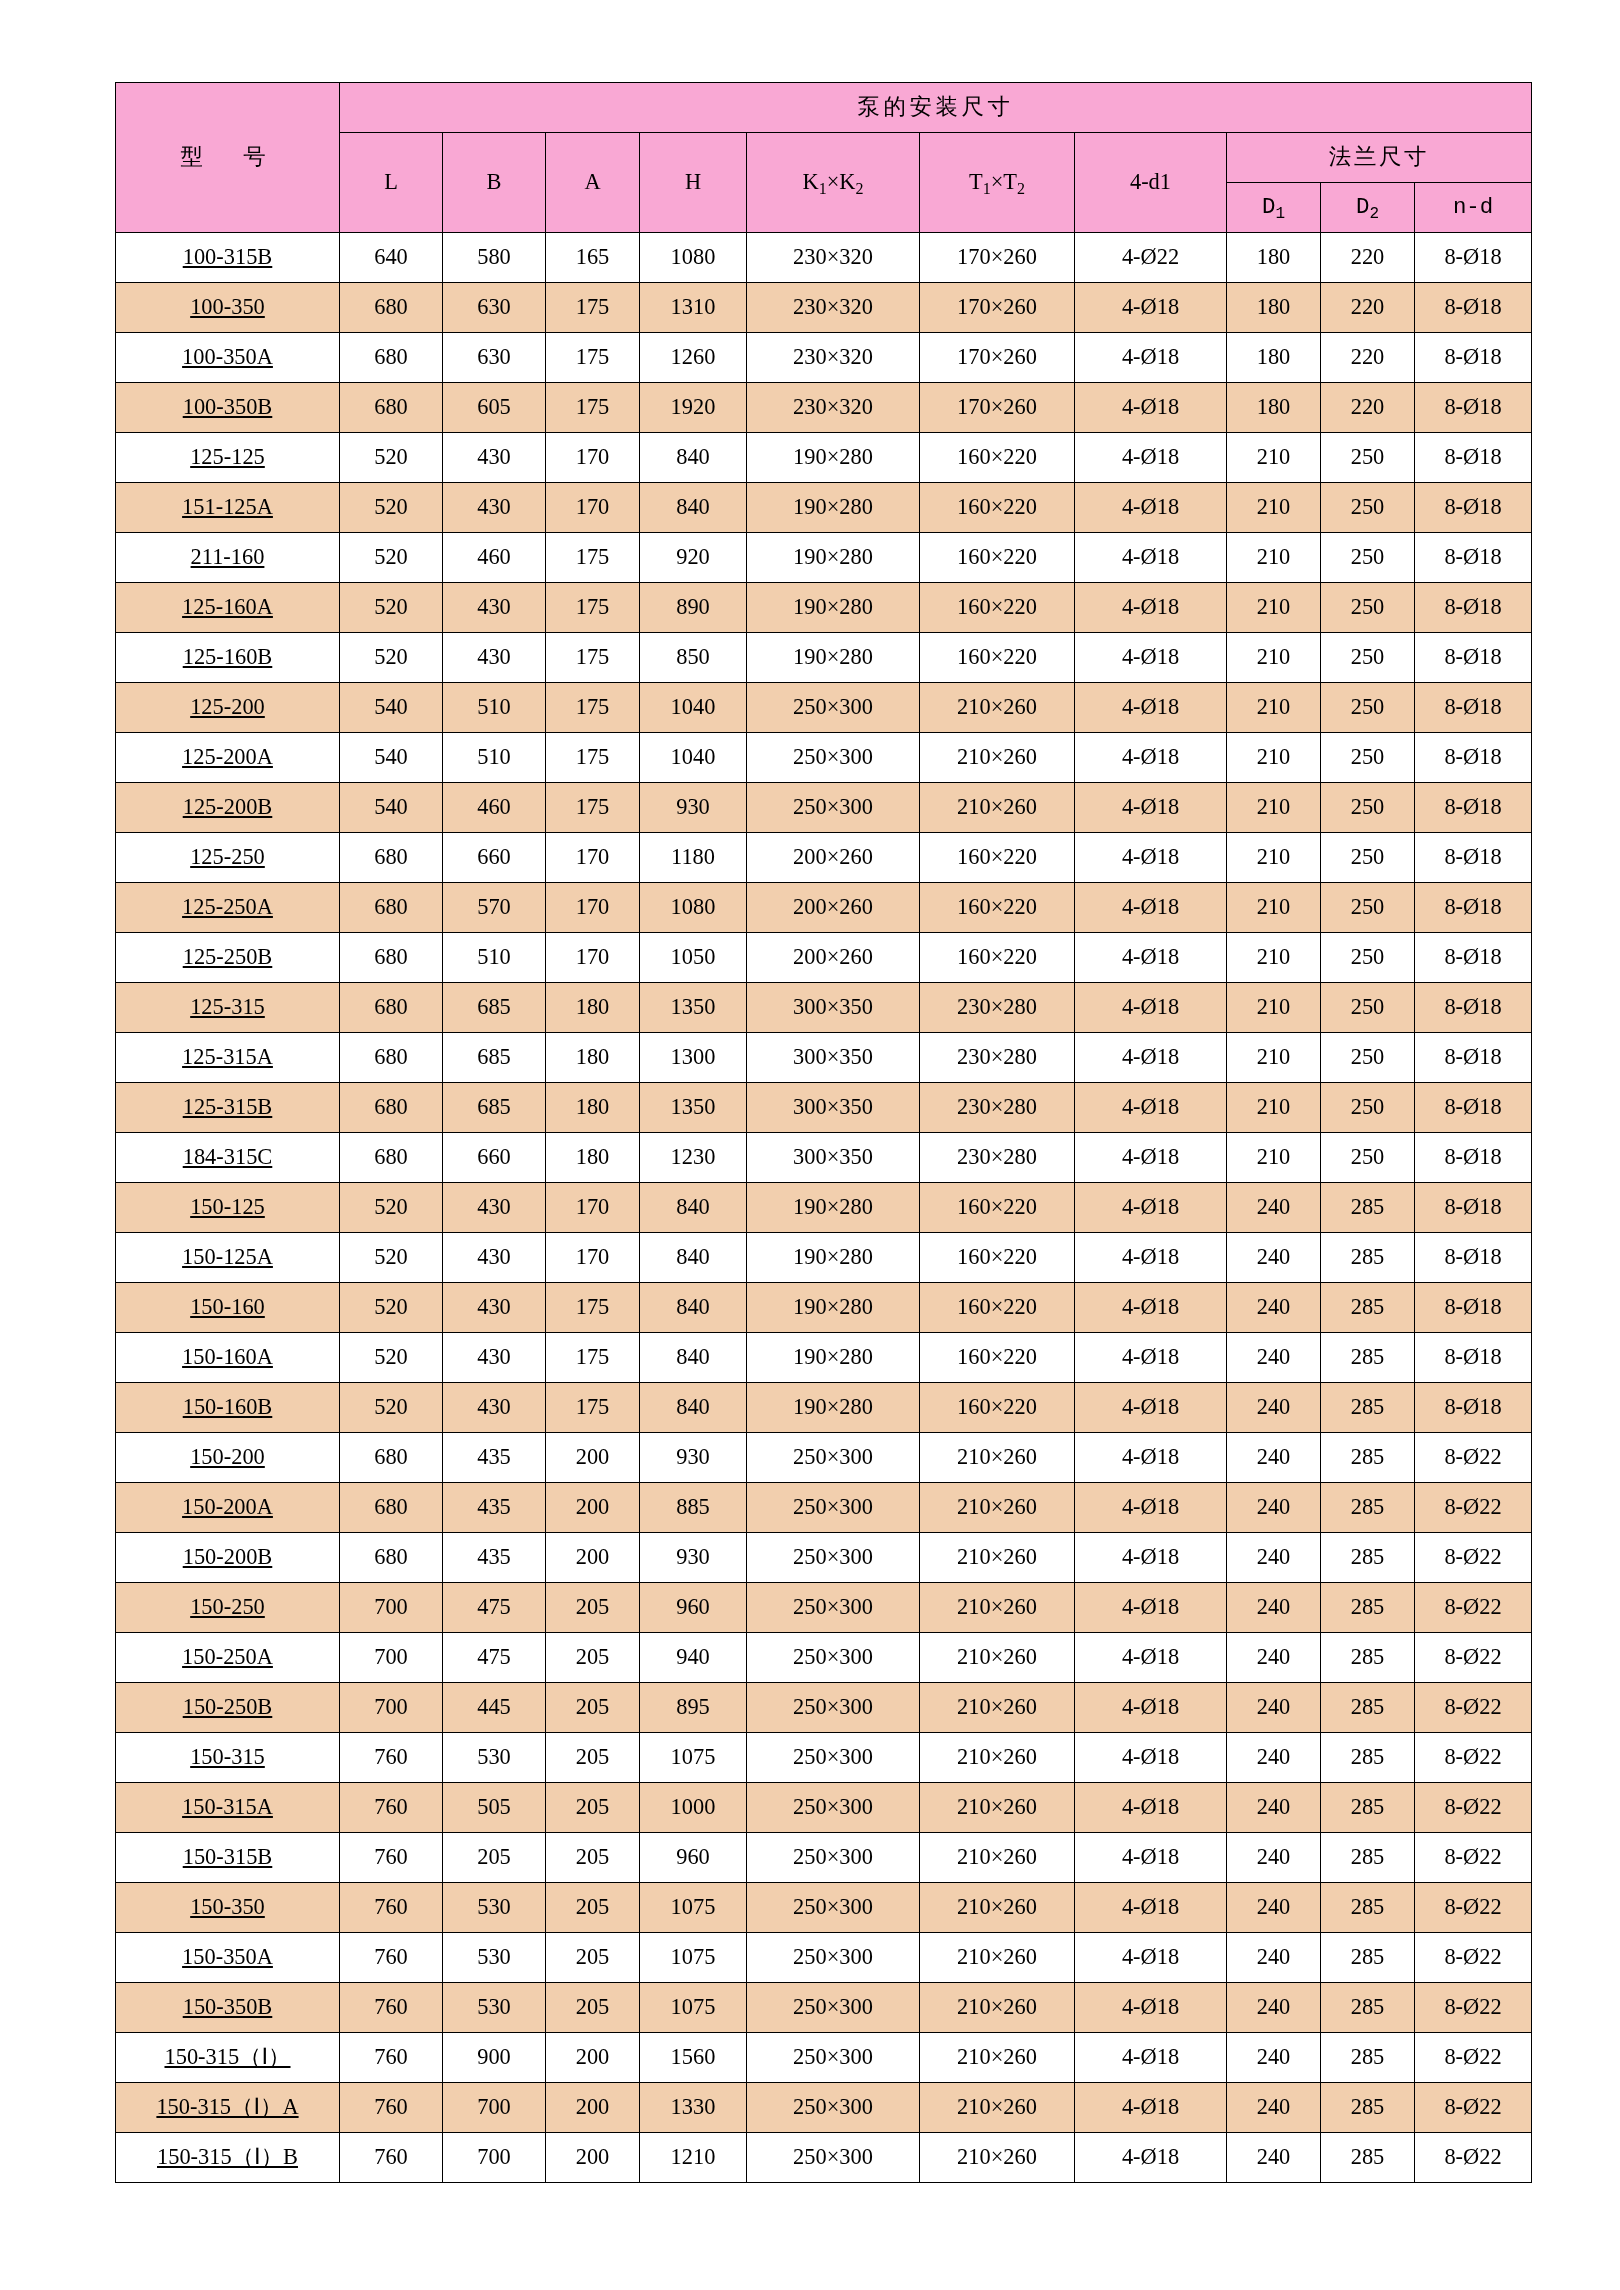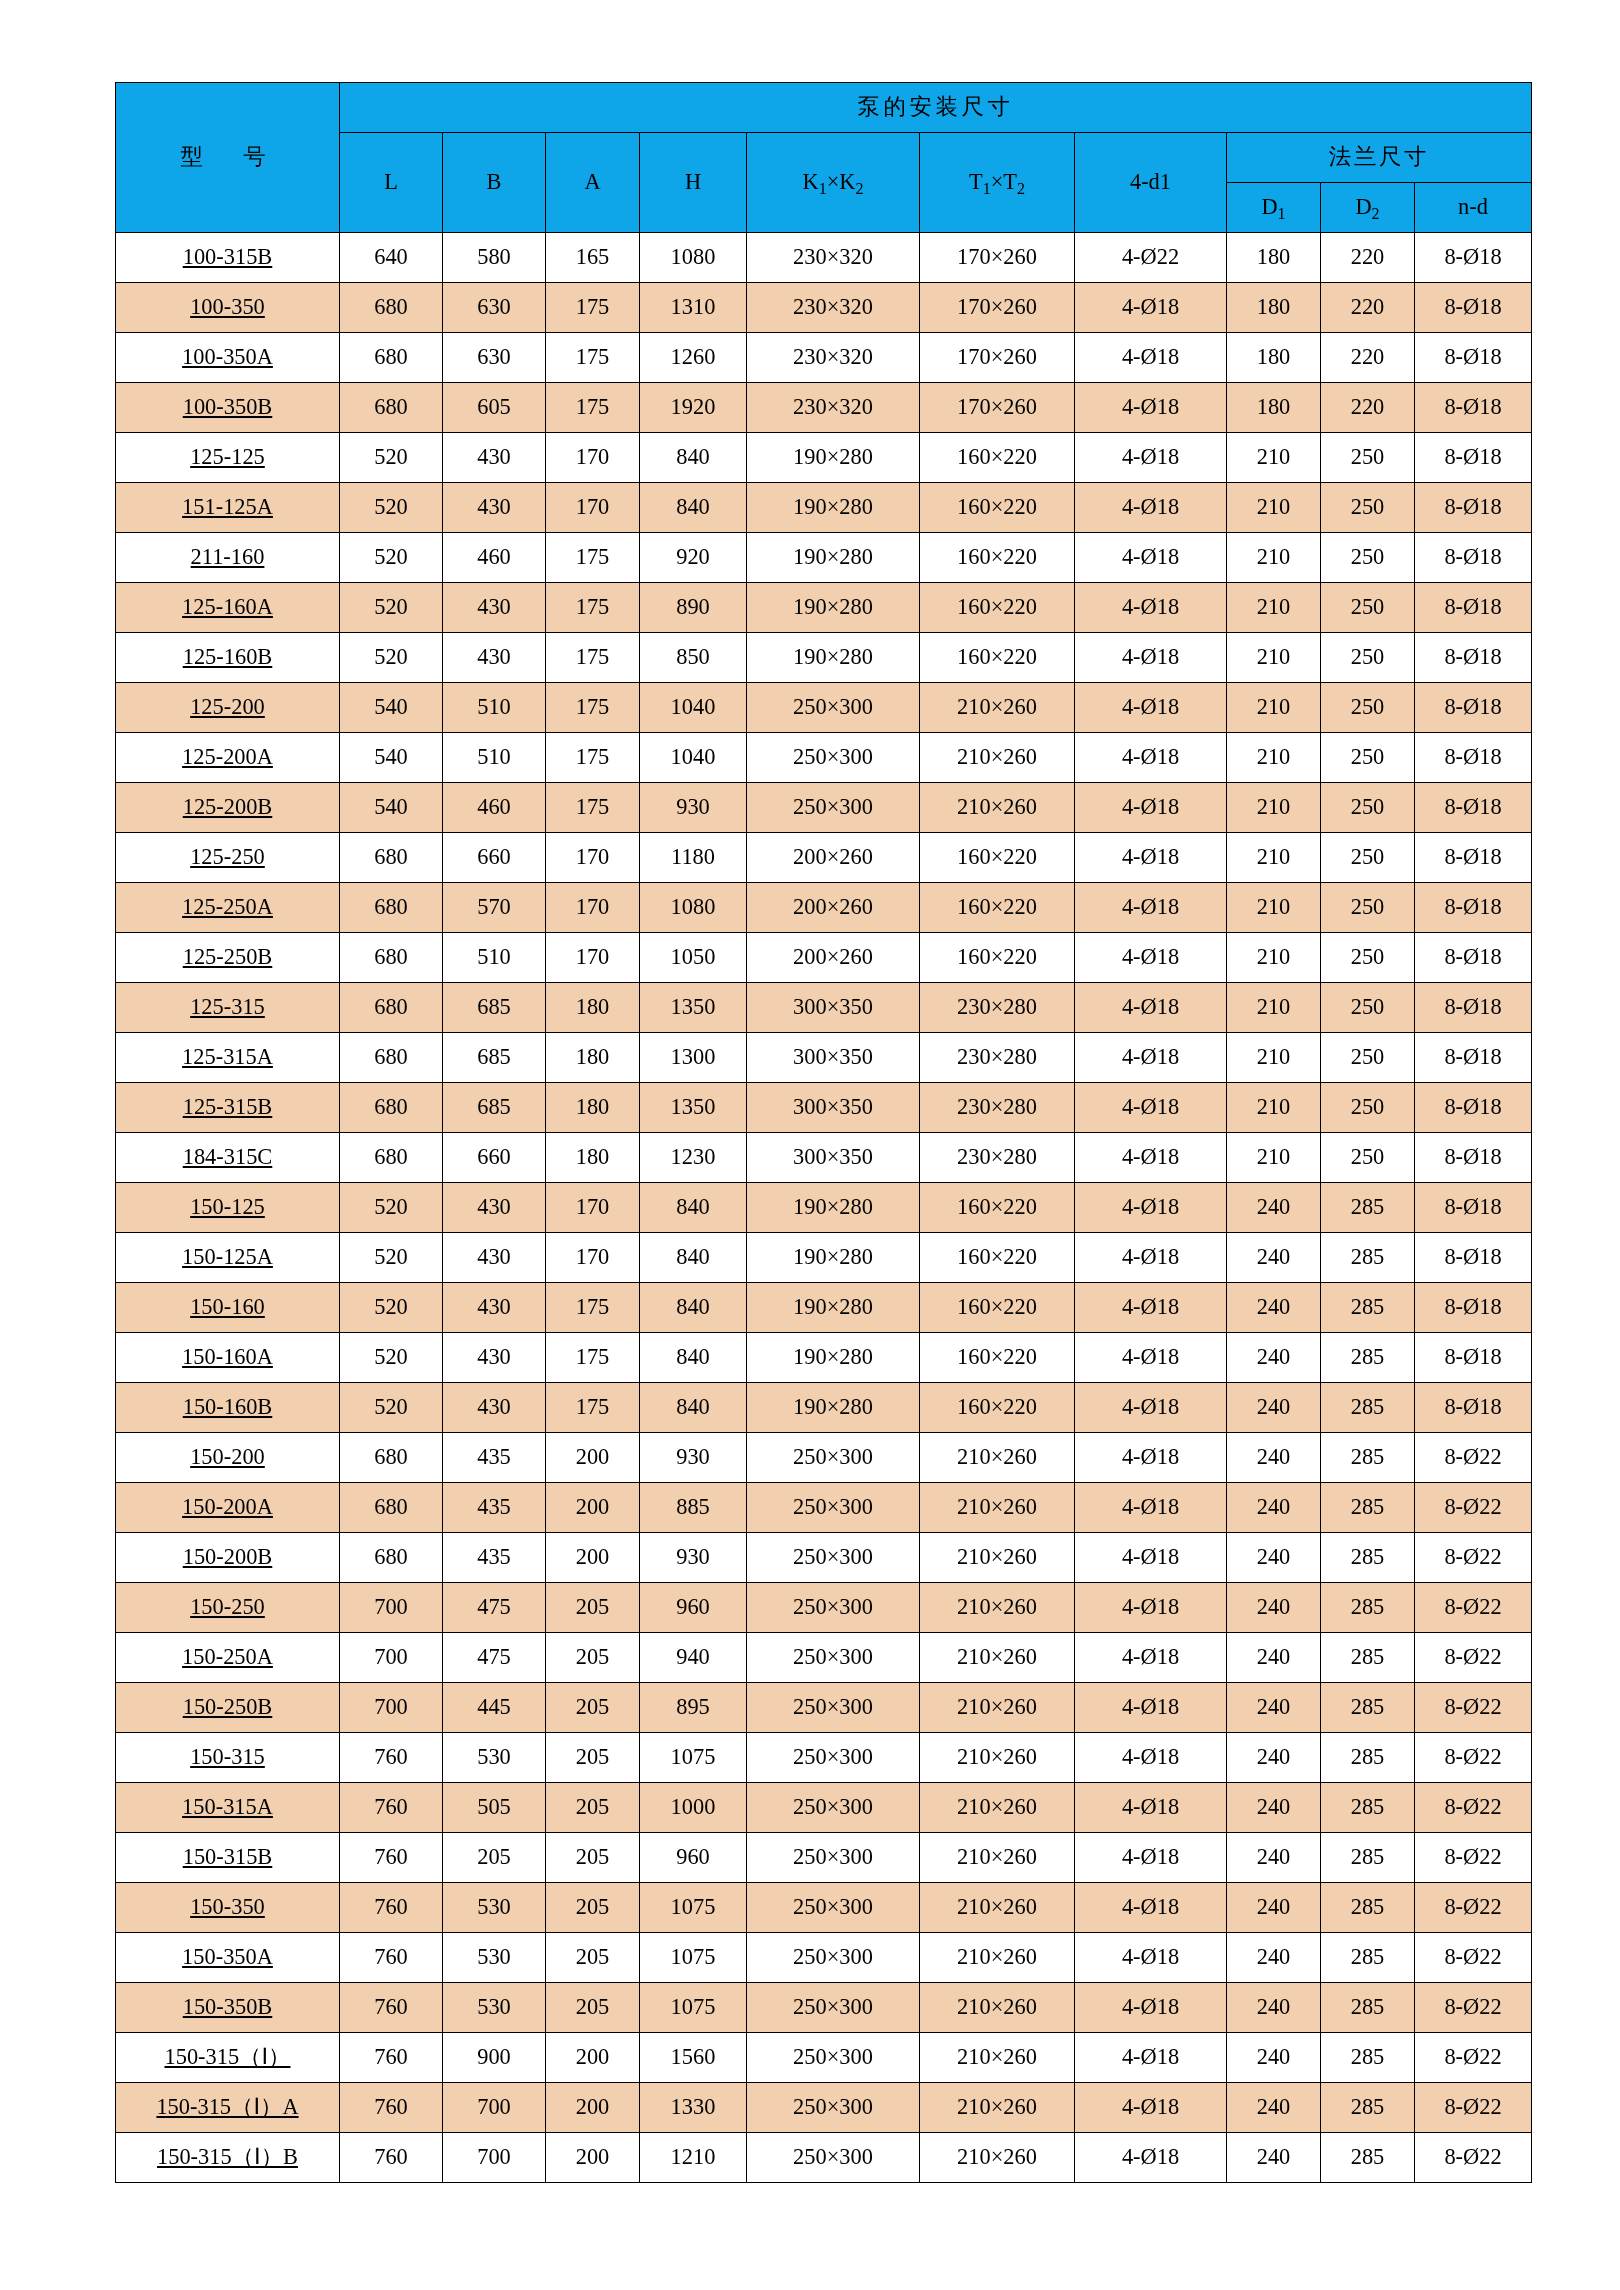--- a/index.html
+++ b/index.html
@@ -32,21 +32,21 @@
     vertical-align: middle;
     padding: 0;
     font-weight: normal;
     font-size: 22.4px;
     line-height: 1.2;
     height: 49px;
     white-space: nowrap;
   }
   
   thead th {
-    background: #0ea5e9;
+    background: #f9a8d4;
   }
   .hdr-title {
     font-size: 26px;
     letter-spacing: 3.6px;
     height: 56px;
   }
   .hdr-model {
     font-size: 26px;
     letter-spacing: 9px;
   }
@@ -55,20 +55,21 @@
     letter-spacing: 2.7px;
     height: 56px;
   }
   .hdr-col {
     font-size: 24px;
     height: 59px;
   }
   .hdr-sub {
     font-size: 24px;
     height: 54px;
+    font-family: Liberation Mono, monospace;
   }
   sub {
     font-size: 16px;
     vertical-align: baseline;
     position: relative;
     top: 5.4px;
   }
   
   tbody tr.odd td {
     background: #ffffff;

